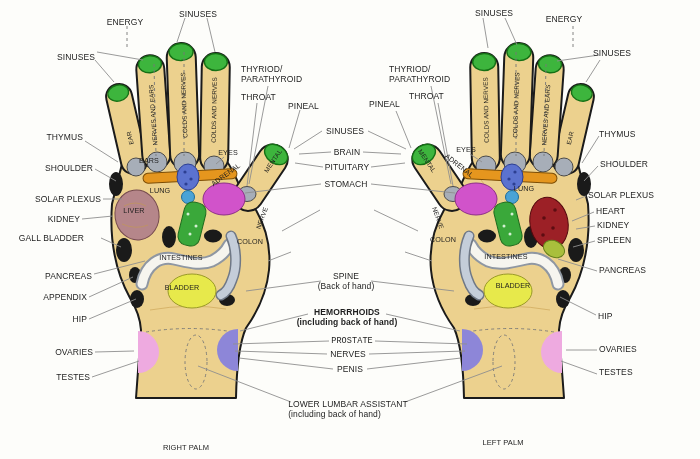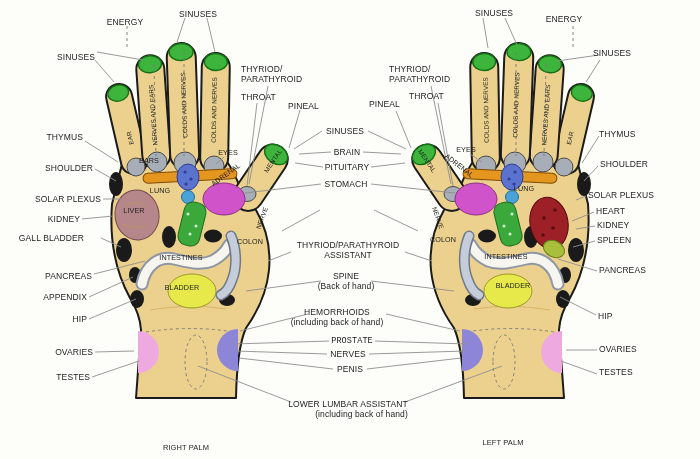--- a/index.html
+++ b/index.html
@@ -239,30 +239,28 @@
       <div class="label" style="left: 597px; top: 225px; font-size: 8.5px; text-align: left; transform: translate(0%, -50%) rotate(0deg);">KIDNEY</div>
       <div class="label" style="left: 597px; top: 240px; font-size: 8.5px; text-align: left; transform: translate(0%, -50%) rotate(0deg);">SPLEEN</div>
       <div class="label" style="left: 599px; top: 270px; font-size: 8.5px; text-align: left; transform: translate(0%, -50%) rotate(0deg);">PANCREAS</div>
       <div class="label" style="left: 598px; top: 316px; font-size: 8.5px; text-align: left; transform: translate(0%, -50%) rotate(0deg);">HIP</div>
       <div class="label" style="left: 599px; top: 349px; font-size: 8.5px; text-align: left; transform: translate(0%, -50%) rotate(0deg);">OVARIES</div>
       <div class="label" style="left: 599px; top: 372px; font-size: 8.5px; text-align: left; transform: translate(0%, -50%) rotate(0deg);">TESTES</div>
       <div class="label" style="left: 345px; top: 131px; font-size: 8.5px; text-align: center; transform: translate(-50%, -50%) rotate(0deg);">SINUSES</div>
       <div class="label" style="left: 347px; top: 152px; font-size: 8.5px; text-align: center; transform: translate(-50%, -50%) rotate(0deg);">BRAIN</div>
       <div class="label" style="left: 347px; top: 167px; font-size: 8.5px; text-align: center; transform: translate(-50%, -50%) rotate(0deg);">PITUITARY</div>
       <div class="label" style="left: 346px; top: 184px; font-size: 8.5px; text-align: center; transform: translate(-50%, -50%) rotate(0deg);">STOMACH</div>
-      <div class="label" style="left: 348px; top: 250px; font-size: 8.5px; text-align: center; transform: translate(-50%, -50%) rotate(0deg);">THYRIOD/PARATHYROID
-ASSISTANT</div>
       <div class="label" style="left: 346px; top: 281px; font-size: 8.5px; text-align: center; transform: translate(-50%, -50%) rotate(0deg);">SPINE
 (Back of hand)</div>
-      <div class="label" style="left: 337px; top: 317px; font-size: 8.5px; text-align: center; transform: translate(-50%, -50%) rotate(0deg);">HEMORRHOIDS
+      <div class="label" style="left: 347px; top: 317px; font-size: 8.5px; text-align: center; transform: translate(-50%, -50%) rotate(0deg); font-weight: bold;">HEMORRHOIDS
 (including back of hand)</div>
       <div class="label" style="left: 352px; top: 341px; font-size: 8.5px; text-align: center; transform: translate(-50%, -50%) rotate(0deg); font-family: Liberation Mono, monospace;">PROSTATE</div>
       <div class="label" style="left: 348px; top: 354px; font-size: 8.5px; text-align: center; transform: translate(-50%, -50%) rotate(0deg);">NERVES</div>
       <div class="label" style="left: 350px; top: 369px; font-size: 8.5px; text-align: center; transform: translate(-50%, -50%) rotate(0deg);">PENIS</div>
-      <div class="label" style="left: 348px; top: 409px; font-size: 8.5px; text-align: right; transform: translate(-50%, -50%) rotate(0deg);">LOWER LUMBAR ASSISTANT
+      <div class="label" style="left: 348px; top: 409px; font-size: 8.5px; text-align: left; transform: translate(-50%, -50%) rotate(0deg);">LOWER LUMBAR ASSISTANT
 (including back of hand)</div>
       <div class="label" style="left: 186px; top: 448px; font-size: 7.5px; text-align: center; transform: translate(-50%, -50%) rotate(0deg);">RIGHT PALM</div>
       <div class="label" style="left: 503px; top: 443px; font-size: 7.5px; text-align: center; transform: translate(-50%, -50%) rotate(0deg);">LEFT PALM</div>
       <div class="label" style="left: 149px; top: 161px; font-size: 7.2px; text-align: center; transform: translate(-50%, -50%) rotate(0deg);">EARS</div>
       <div class="label" style="left: 160px; top: 191px; font-size: 7.2px; text-align: center; transform: translate(-50%, -50%) rotate(0deg);">LUNG</div>
       <div class="label" style="left: 228px; top: 153px; font-size: 7.2px; text-align: center; transform: translate(-50%, -50%) rotate(0deg);">EYES</div>
       <div class="label" style="left: 226px; top: 175px; font-size: 7px; text-align: center; transform: translate(-50%, -50%) rotate(-36deg);">ADRENAL</div>
       <div class="label" style="left: 134px; top: 211px; font-size: 7.2px; text-align: center; transform: translate(-50%, -50%) rotate(0deg);">LIVER</div>
       <div class="label" style="left: 181px; top: 258px; font-size: 7.2px; text-align: center; transform: translate(-50%, -50%) rotate(0deg);">INTESTINES</div>
       <div class="label" style="left: 250px; top: 242px; font-size: 7.2px; text-align: center; transform: translate(-50%, -50%) rotate(0deg);">COLON</div>

